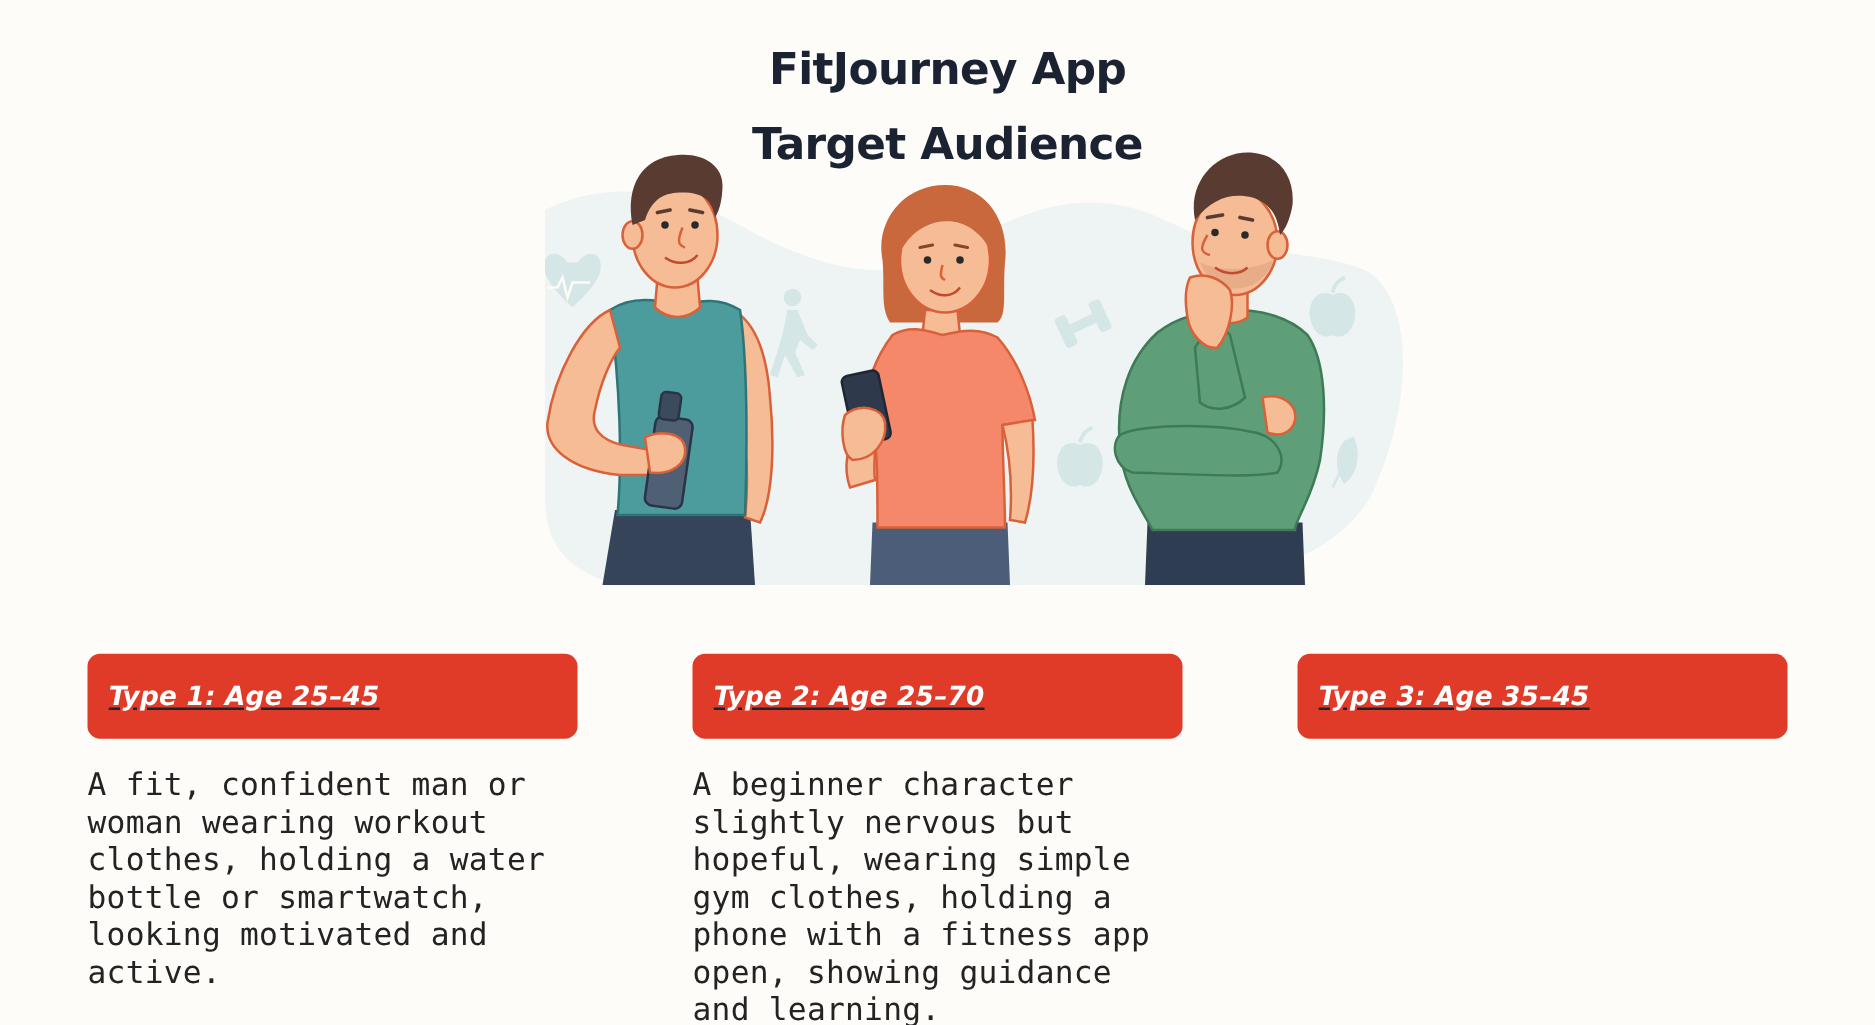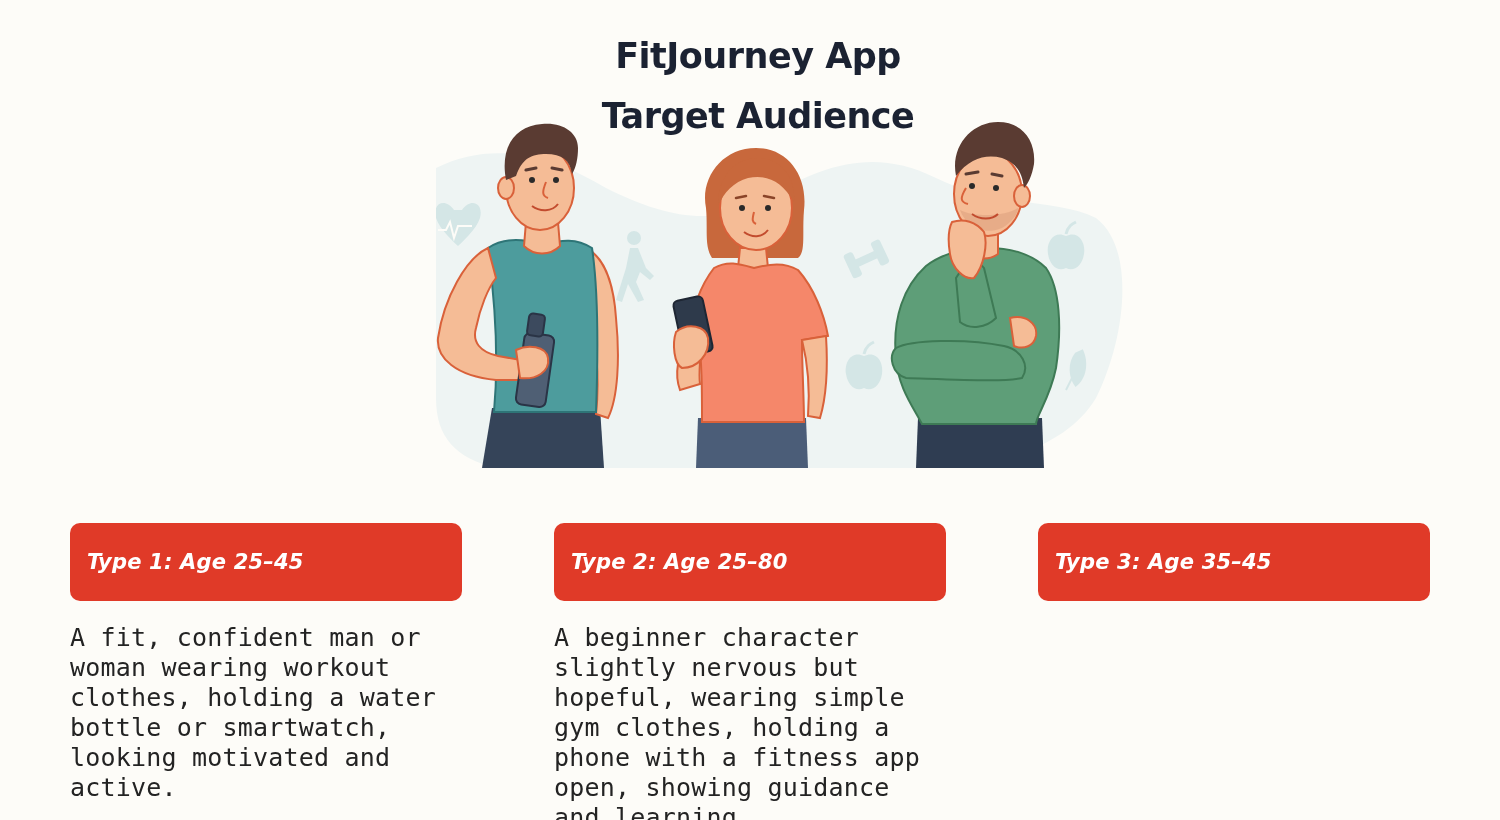--- a/index.html
+++ b/index.html
@@ -25,26 +25,27 @@
     .title span { display: block; }
     .illustration {
       position: absolute; left: 436px; top: 118px; width: 700px; height: 350px;
       z-index: 1;
     }
     .illustration svg { display: block; }
     .card {
       position: absolute; top: 523px; width: 392px;
     }
     .card-header {
-      height: 78px;
+      height: 68px;
       background: #E03A28;
       border-radius: 10px;
       display: flex; align-items: center;
       padding-left: 17px;
       box-sizing: border-box;
+      text-decoration: underline;
     }
     .card-header span {
       color: #FFFFFF;
       font-family: "DejaVu Sans", sans-serif;
       font-weight: bold;
       font-style: italic;
       font-size: 21px;
       letter-spacing: 0.2px;
     }
     .card-body {
@@ -189,21 +190,21 @@
 
 <div class="card" style="left:70px;">
   <div class="card-header">
     <span>Type 1: Age 25–45</span>
   </div>
   <div class="card-body">A fit, confident man or woman wearing workout clothes, holding a water bottle or smartwatch, looking motivated and active.</div>
 </div>
 
 <div class="card" style="left:554px;">
   <div class="card-header">
-    <span>Type 2: Age 25–80</span>
+    <span>Type 2: Age 25–70</span>
   </div>
   <div class="card-body">A beginner character slightly nervous but hopeful, wearing simple gym clothes, holding a phone with a fitness app open, showing guidance and learning.</div>
 </div>
 
 <div class="card" style="left:1038px;text-align:right;">
   <div class="card-header">
     <span>Type 3: Age 35–45</span>
   </div>
 </div>
 

